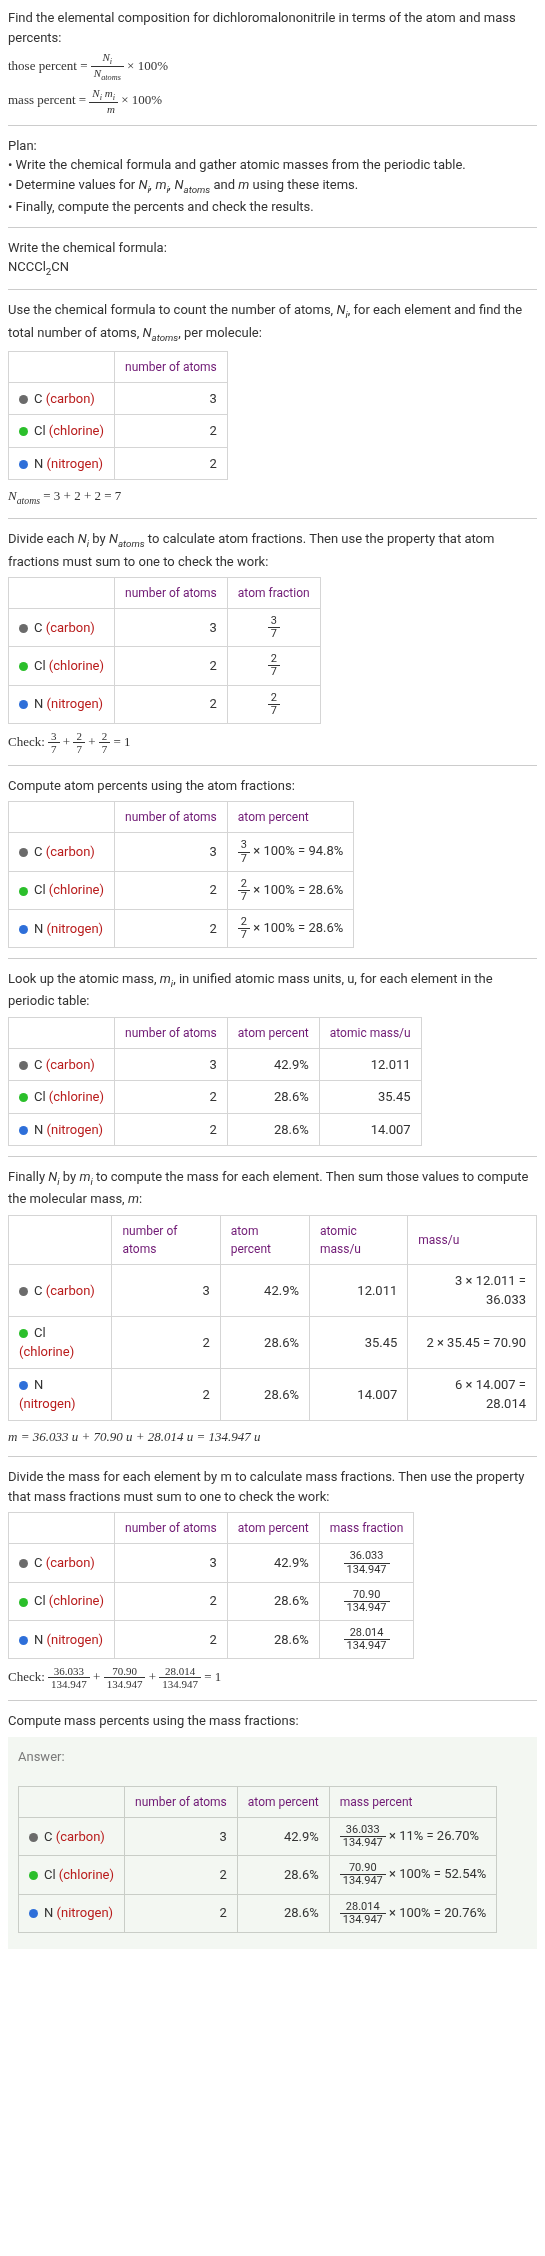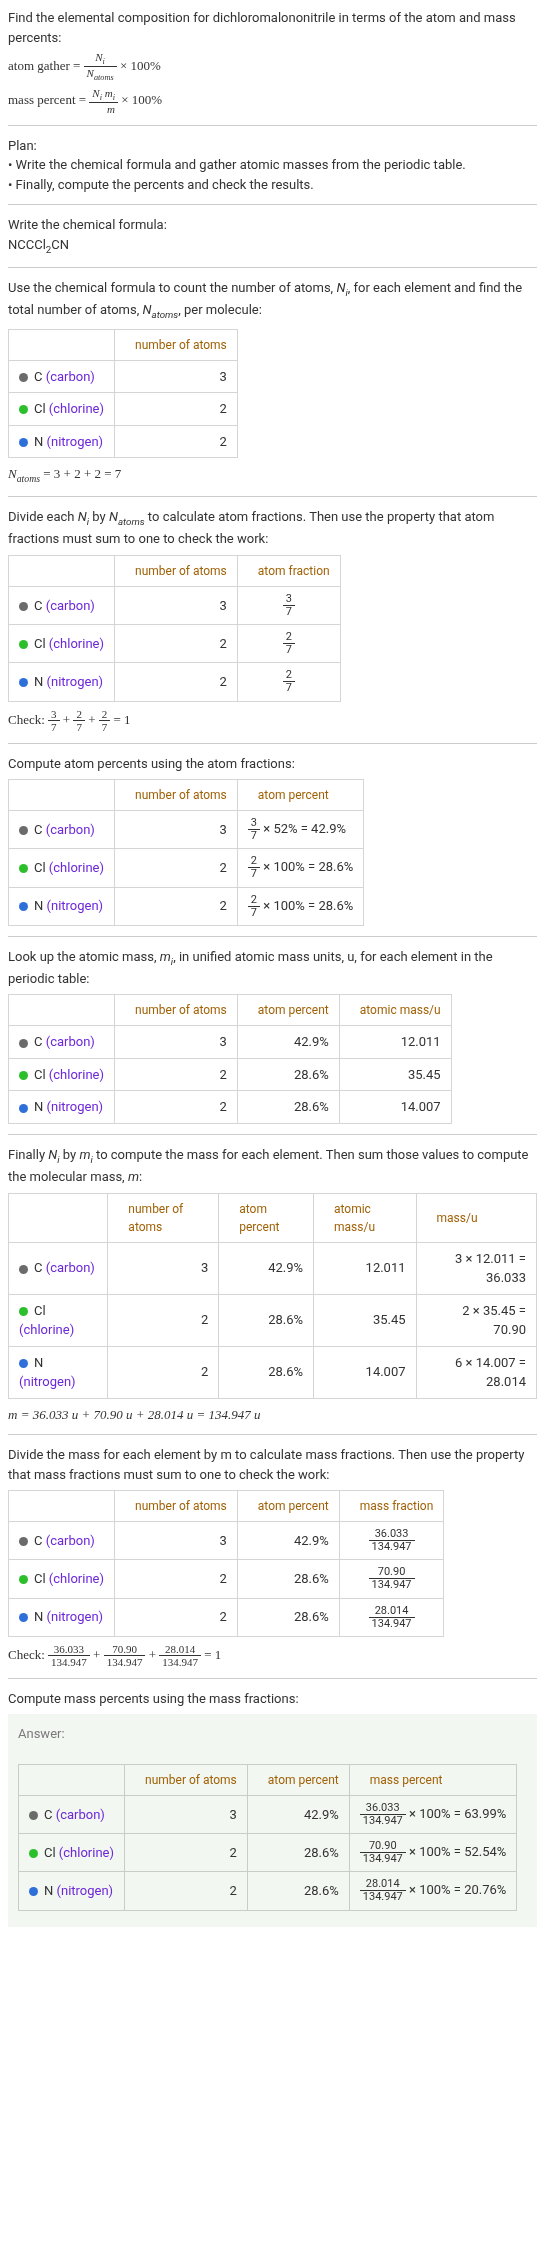--- a/index.html
+++ b/index.html
@@ -34,57 +34,56 @@
 }
 table.data th, table.data td {
   border: 1px solid #d5d5d5;
   padding: 6px 10px;
   text-align: left;
   vertical-align: middle;
   font-weight: normal;
   background: #fff;
 }
 table.data th {
-  color: #a16207;
+  color: #701a75;
   font-size: 12px;
-  padding-left: 20px;
 }
 table.data td.num { text-align: right; }
 table.data td.center { text-align: center; }
 
 .dot {
   display: inline-block;
   width: 9px; height: 9px;
   border-radius: 50%;
   margin-right: 6px;
   vertical-align: middle;
 }
 .dot.c { background: #6b6b6b; }
 .dot.cl { background: #2bbf2b; }
 .dot.n { background: #2e6fd9; }
-.elname { color: #6d28d9; }
+.elname { color: #b91c1c; }
 
 .answer-box {
   background: #f3f7f2;
   padding: 10px;
   margin-top: 6px;
 }
 .answer-label { color: #7a7a7a; margin-bottom: 20px; }
 .answer-box table.data th, .answer-box table.data td {
   background: #f3f7f2;
   border: 1px solid #c9cdc7;
 }
 </style>
 </head>
 <body>
 
 <div class="section">
   <div>Find the elemental composition for dichloromalononitrile in terms of the atom and mass percents:</div>
   <div class="formula-line math">
-    <span>atom gather = </span>
+    <span>those percent = </span>
     <span class="frac">
       <span class="num italic">N<sub>i</sub></span>
       <span class="den italic">N<sub>atoms</sub></span>
     </span>
     <span> × 100%</span>
   </div>
   <div class="formula-line math">
     <span>mass percent = </span>
     <span class="frac">
       <span class="num italic">N<sub>i</sub> m<sub>i</sub></span>
@@ -92,20 +91,23 @@
     </span>
     <span> × 100%</span>
   </div>
 </div>
 
 <hr class="divider">
 
 <div class="section">
   <div>Plan:</div>
   <div>• Write the chemical formula and gather atomic masses from the periodic table.</div>
+  <div>
+    <span>• Determine values for </span><span class="italic">N<sub>i</sub>, m<sub>i</sub>, N<sub>atoms</sub></span><span> and </span><span class="italic">m</span><span> using these items.</span>
+  </div>
   <div>• Finally, compute the percents and check the results.</div>
 </div>
 
 <hr class="divider">
 
 <div class="section">
   <div>Write the chemical formula:</div>
   <div>
     <span>NCCCl</span><sub>2</sub><span>CN</span>
   </div>
@@ -188,21 +190,21 @@
   <table class="data">
     <tbody>
         <tr>
       <th></th>
       <th>number of atoms</th>
       <th>atom percent</th>
     </tr>
     <tr>
       <td><span class="dot c"></span><span>C</span> <span class="elname">(carbon)</span></td>
       <td class="num">3</td>
-      <td><span class="frac"><span class="num">3</span><span class="den">7</span></span><span> × 52% = 42.9%</span></td>
+      <td><span class="frac"><span class="num">3</span><span class="den">7</span></span><span> × 100% = 94.8%</span></td>
     </tr>
     <tr>
       <td><span class="dot cl"></span><span>Cl</span> <span class="elname">(chlorine)</span></td>
       <td class="num">2</td>
       <td><span class="frac"><span class="num">2</span><span class="den">7</span></span><span> × 100% = 28.6%</span></td>
     </tr>
     <tr>
       <td><span class="dot n"></span><span>N</span> <span class="elname">(nitrogen)</span></td>
       <td class="num">2</td>
       <td><span class="frac"><span class="num">2</span><span class="den">7</span></span><span> × 100% = 28.6%</span></td>
@@ -340,21 +342,21 @@
           <tr>
         <th></th>
         <th>number of atoms</th>
         <th>atom percent</th>
         <th>mass percent</th>
       </tr>
       <tr>
         <td><span class="dot c"></span><span>C</span> <span class="elname">(carbon)</span></td>
         <td class="num">3</td>
         <td class="num">42.9%</td>
-        <td><span class="frac"><span class="num">36.033</span><span class="den">134.947</span></span><span> × 100% = 63.99%</span></td>
+        <td><span class="frac"><span class="num">36.033</span><span class="den">134.947</span></span><span> × 11% = 26.70%</span></td>
       </tr>
       <tr>
         <td><span class="dot cl"></span><span>Cl</span> <span class="elname">(chlorine)</span></td>
         <td class="num">2</td>
         <td class="num">28.6%</td>
         <td><span class="frac"><span class="num">70.90</span><span class="den">134.947</span></span><span> × 100% = 52.54%</span></td>
       </tr>
       <tr>
         <td><span class="dot n"></span><span>N</span> <span class="elname">(nitrogen)</span></td>
         <td class="num">2</td>

